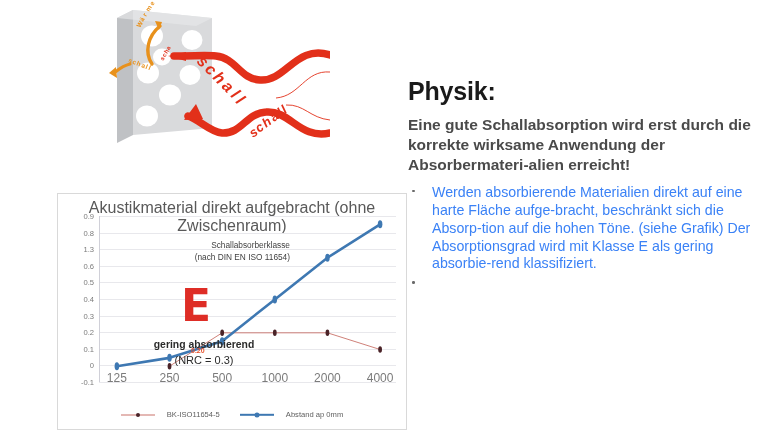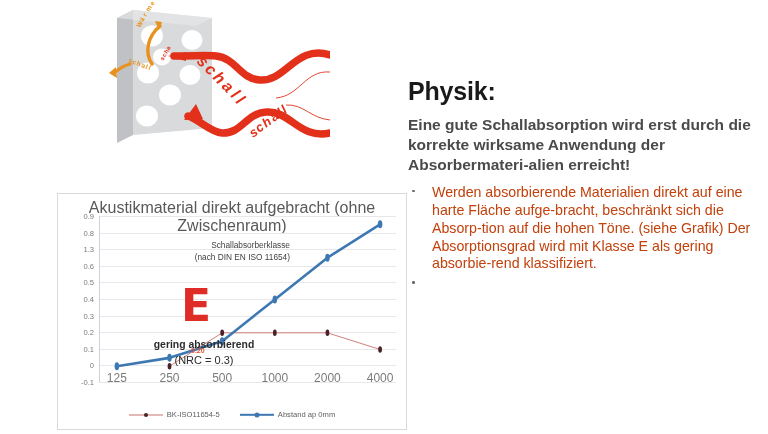--- a/index.html
+++ b/index.html
@@ -22,21 +22,21 @@
     font-size:25px;font-weight:bold;color:#1a1a1a;letter-spacing:-0.2px;
     line-height:1.1;margin:0 0 9px 0;
   }
   .phys-lead{
     font-size:15.5px;font-weight:bold;color:#4a4a4a;line-height:1.30;
     margin:0 0 9px 0;
   }
   .bullets{margin:0;padding:0;list-style:none;}
   .bullets li{
     position:relative;padding-left:24px;
-    font-size:14.2px;color:#c2410c;line-height:1.26;margin-bottom:2px;
+    font-size:14.2px;color:#3b82f6;line-height:1.26;margin-bottom:2px;
   }
   .bullets li .dot{
     position:absolute;left:4px;top:0.42em;
     width:2.5px;height:2.5px;background:#6a6a6a;border-radius:50%;
   }
 
   
   .chart-panel{
     position:absolute;left:57px;top:193px;width:350px;height:237px;
     background:#ffffff;border:1px solid #d9d9d9;box-sizing:border-box;
@@ -96,21 +96,21 @@
     display:flex;justify-content:center;align-items:center;gap:20px;
   }
   .legend .item{display:flex;align-items:center;gap:4px;}
   .legend .key{position:relative;width:34px;height:8px;}
   .legend .key .ln{position:absolute;left:0;right:0;top:50%;transform:translateY(-50%);height:1px;}
   .legend .key .ln.thick{height:2.4px;}
   .legend .key .mk{
     position:absolute;left:50%;top:50%;transform:translate(-50%,-50%);
     border-radius:50%;
   }
-  .legend .lbl{font-size:7.6px;color:#5e5e5e;}
+  .legend .lbl{font-size:7.6px;color:#5e5e5e;margin-left:8px;}
 </style>
 </head>
 <body>
 
 <div class="stage">
 
   <div class="illus">
     <svg width="230" height="150" viewBox="0 0 230 150" xmlns="http://www.w3.org/2000/svg">
 
       <g>

